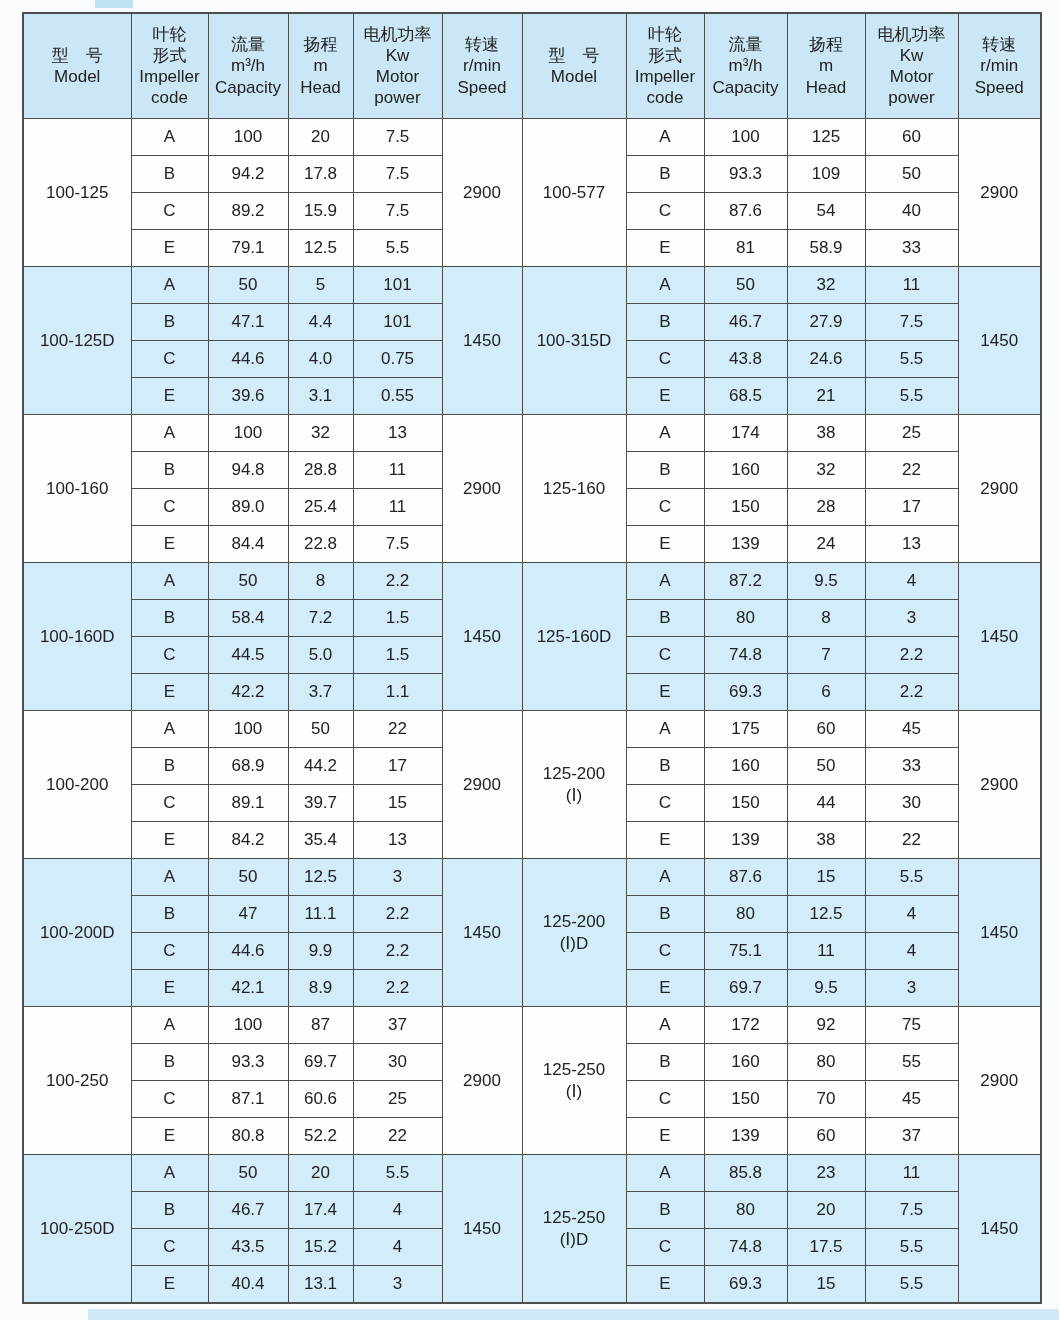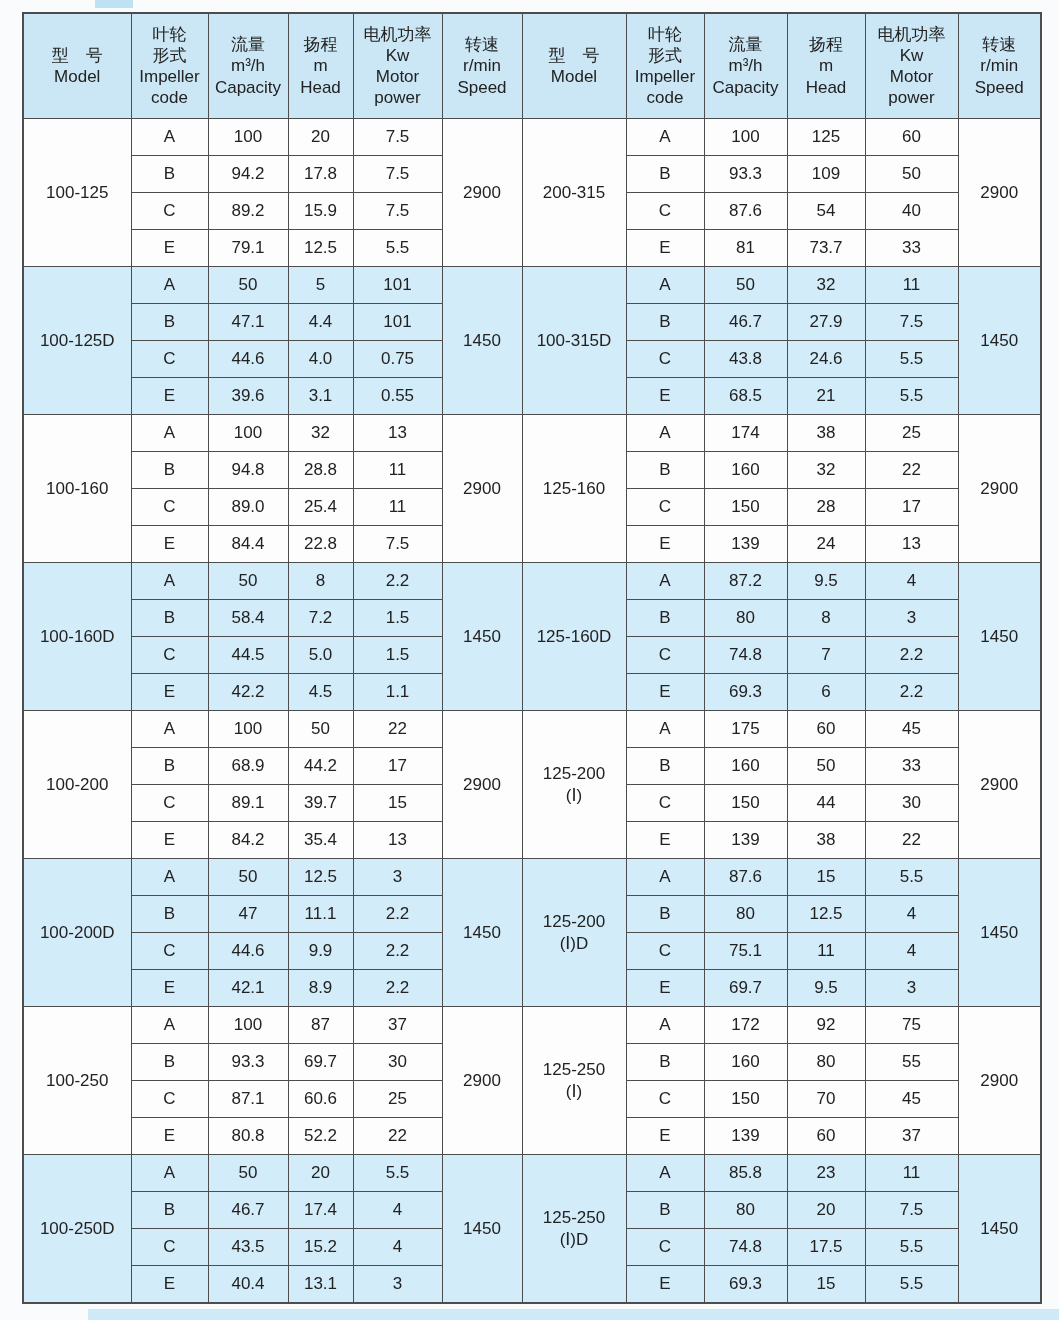--- a/index.html
+++ b/index.html
@@ -123,21 +123,21 @@
       <tr>
         <td rowspan="4" class="">
           <span class="hline">100-125</span>
         </td>
         <td class="">A</td>
         <td class="">100</td>
         <td class="">20</td>
         <td class="">7.5</td>
         <td rowspan="4" class="">2900</td>
         <td rowspan="4" class="">
-          <span class="hline">200-315</span>
+          <span class="hline">100-577</span>
         </td>
         <td class="">A</td>
         <td class="">100</td>
         <td class="">125</td>
         <td class="">60</td>
         <td rowspan="4" class="">2900</td>
       </tr>
       <tr>
         <td class="">B</td>
         <td class="">94.2</td>
@@ -158,21 +158,21 @@
         <td class="">54</td>
         <td class="">40</td>
       </tr>
       <tr>
         <td class="">E</td>
         <td class="">79.1</td>
         <td class="">12.5</td>
         <td class="">5.5</td>
         <td class="">E</td>
         <td class="">81</td>
-        <td class="">73.7</td>
+        <td class="">58.9</td>
         <td class="">33</td>
       </tr>
       <tr>
         <td rowspan="4" class="shaded">
           <span class="hline">100-125D</span>
         </td>
         <td class="shaded">A</td>
         <td class="shaded">50</td>
         <td class="shaded">5</td>
         <td class="shaded">101</td>
@@ -298,21 +298,21 @@
         <td class="shaded">5.0</td>
         <td class="shaded">1.5</td>
         <td class="shaded">C</td>
         <td class="shaded">74.8</td>
         <td class="shaded">7</td>
         <td class="shaded">2.2</td>
       </tr>
       <tr>
         <td class="shaded">E</td>
         <td class="shaded">42.2</td>
-        <td class="shaded">4.5</td>
+        <td class="shaded">3.7</td>
         <td class="shaded">1.1</td>
         <td class="shaded">E</td>
         <td class="shaded">69.3</td>
         <td class="shaded">6</td>
         <td class="shaded">2.2</td>
       </tr>
       <tr>
         <td rowspan="4" class="">
           <span class="hline">100-200</span>
         </td>

